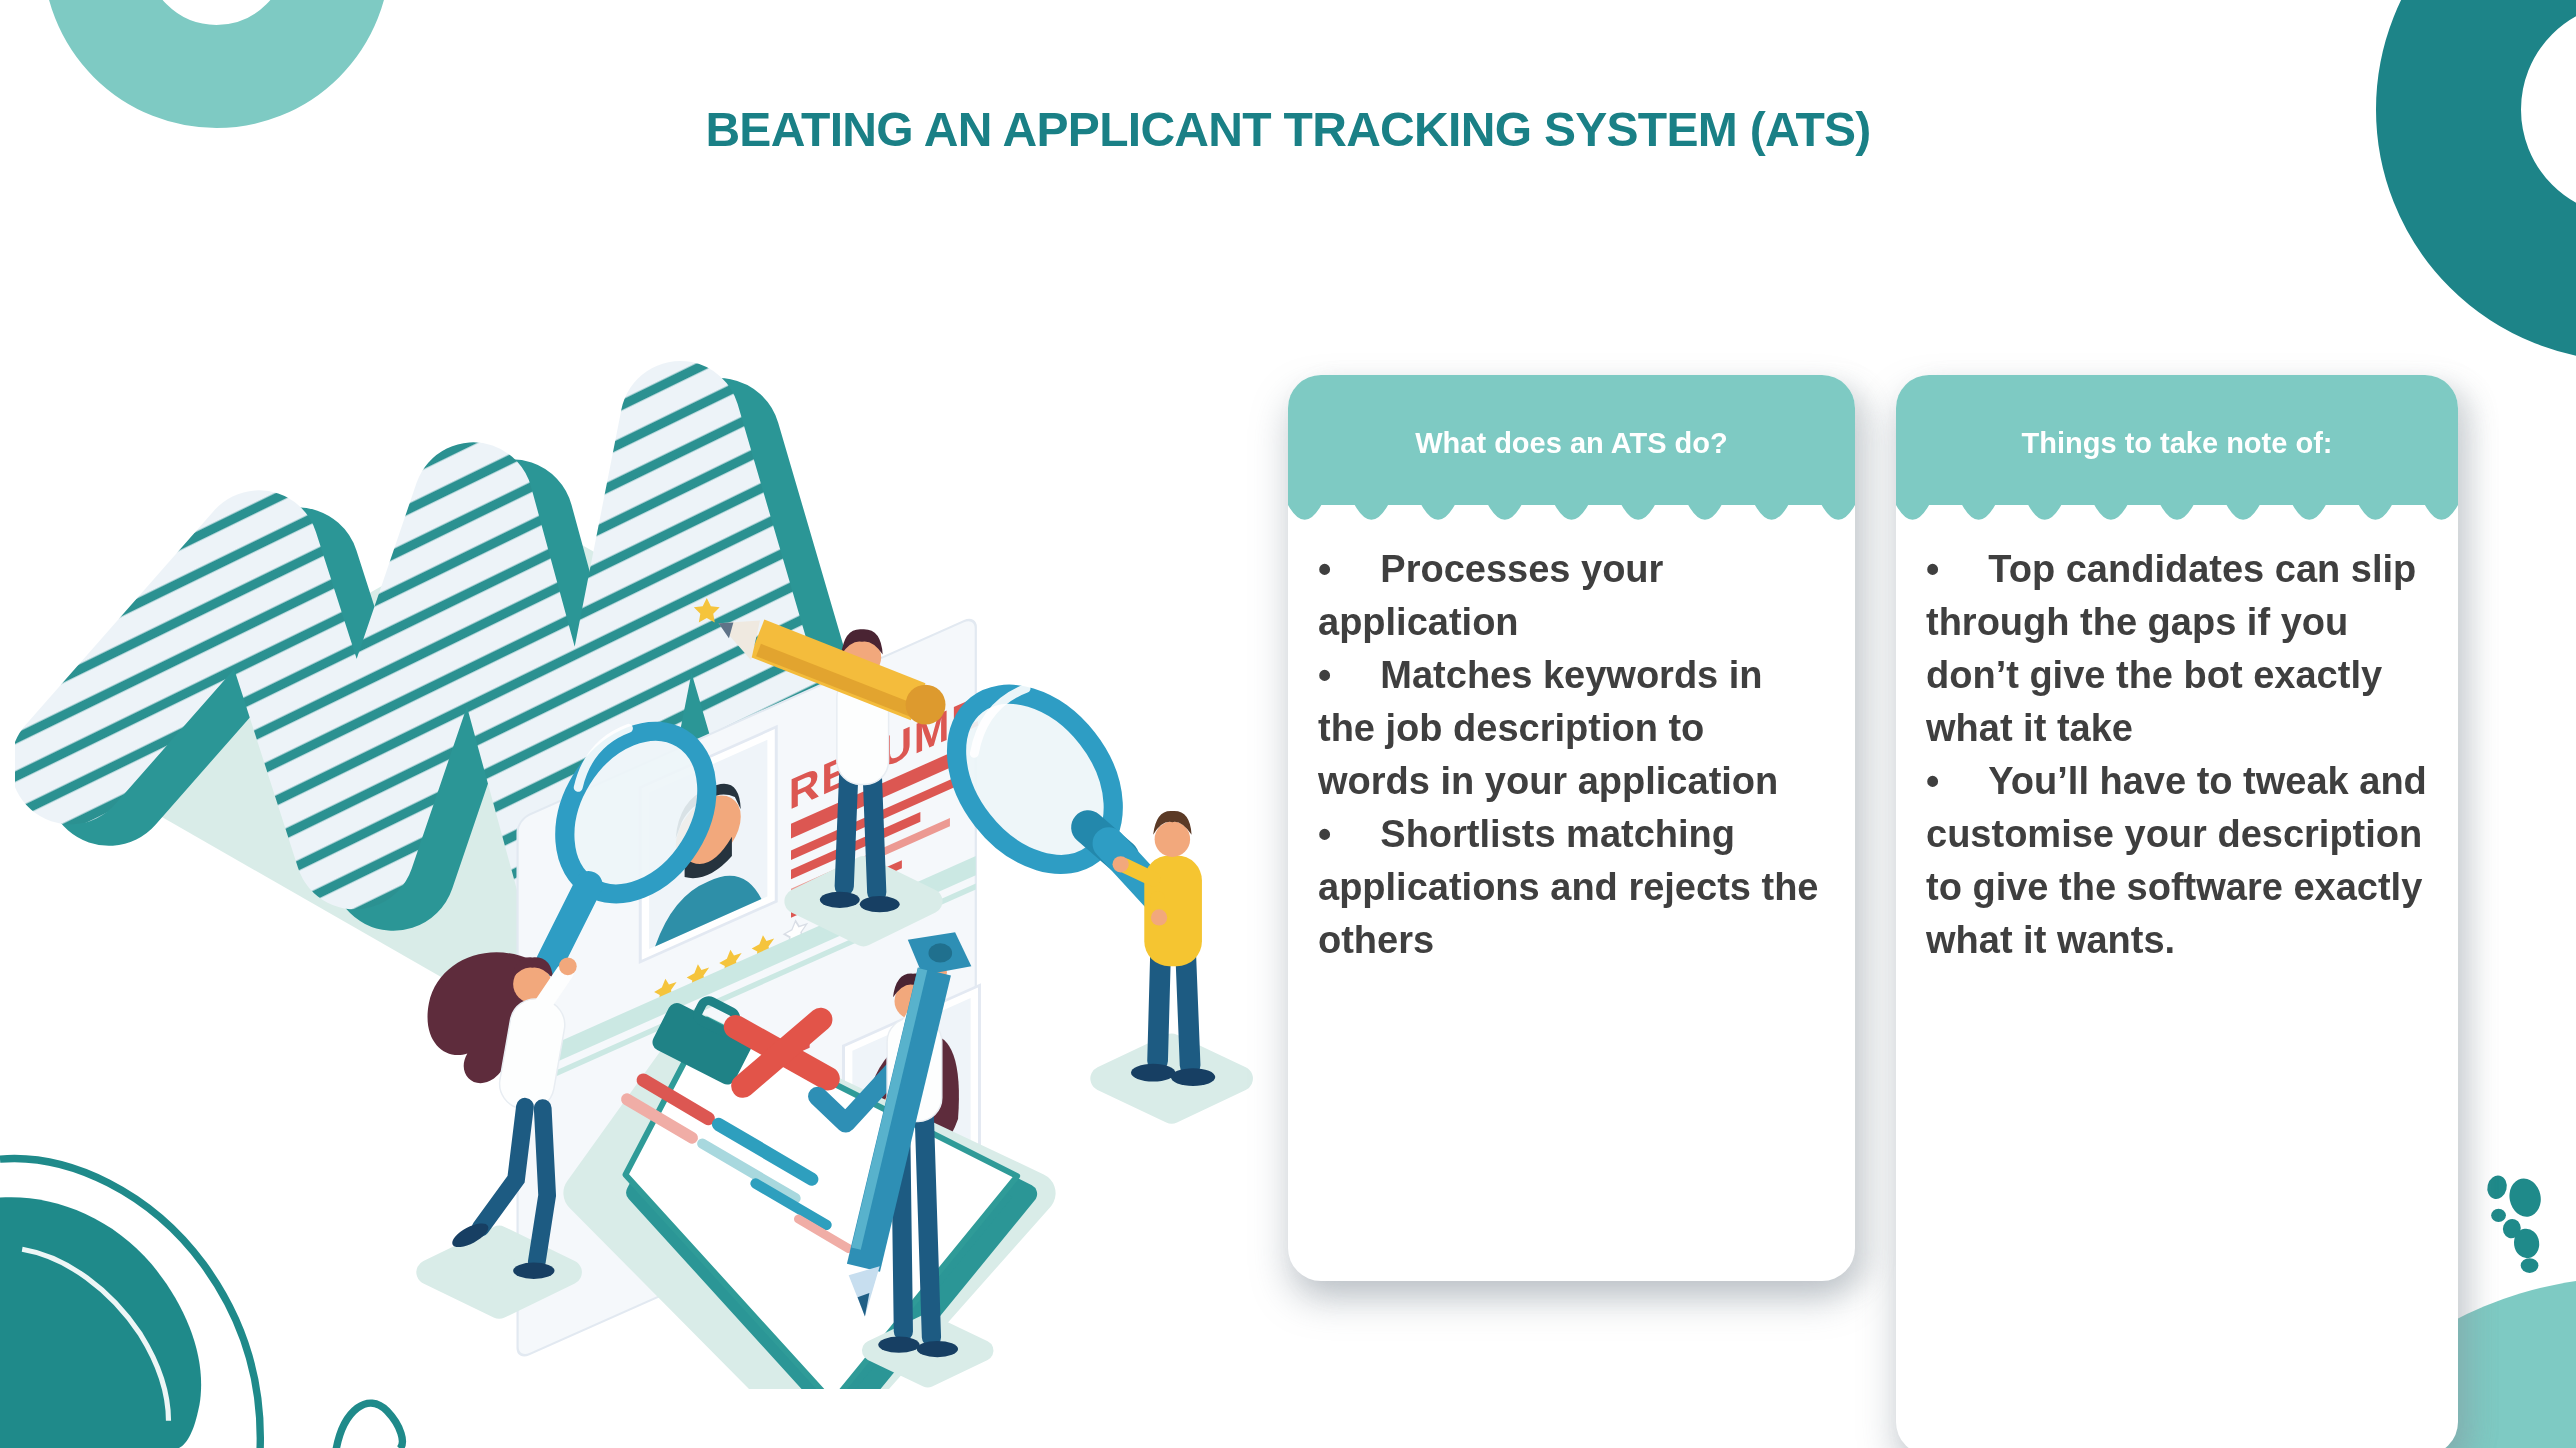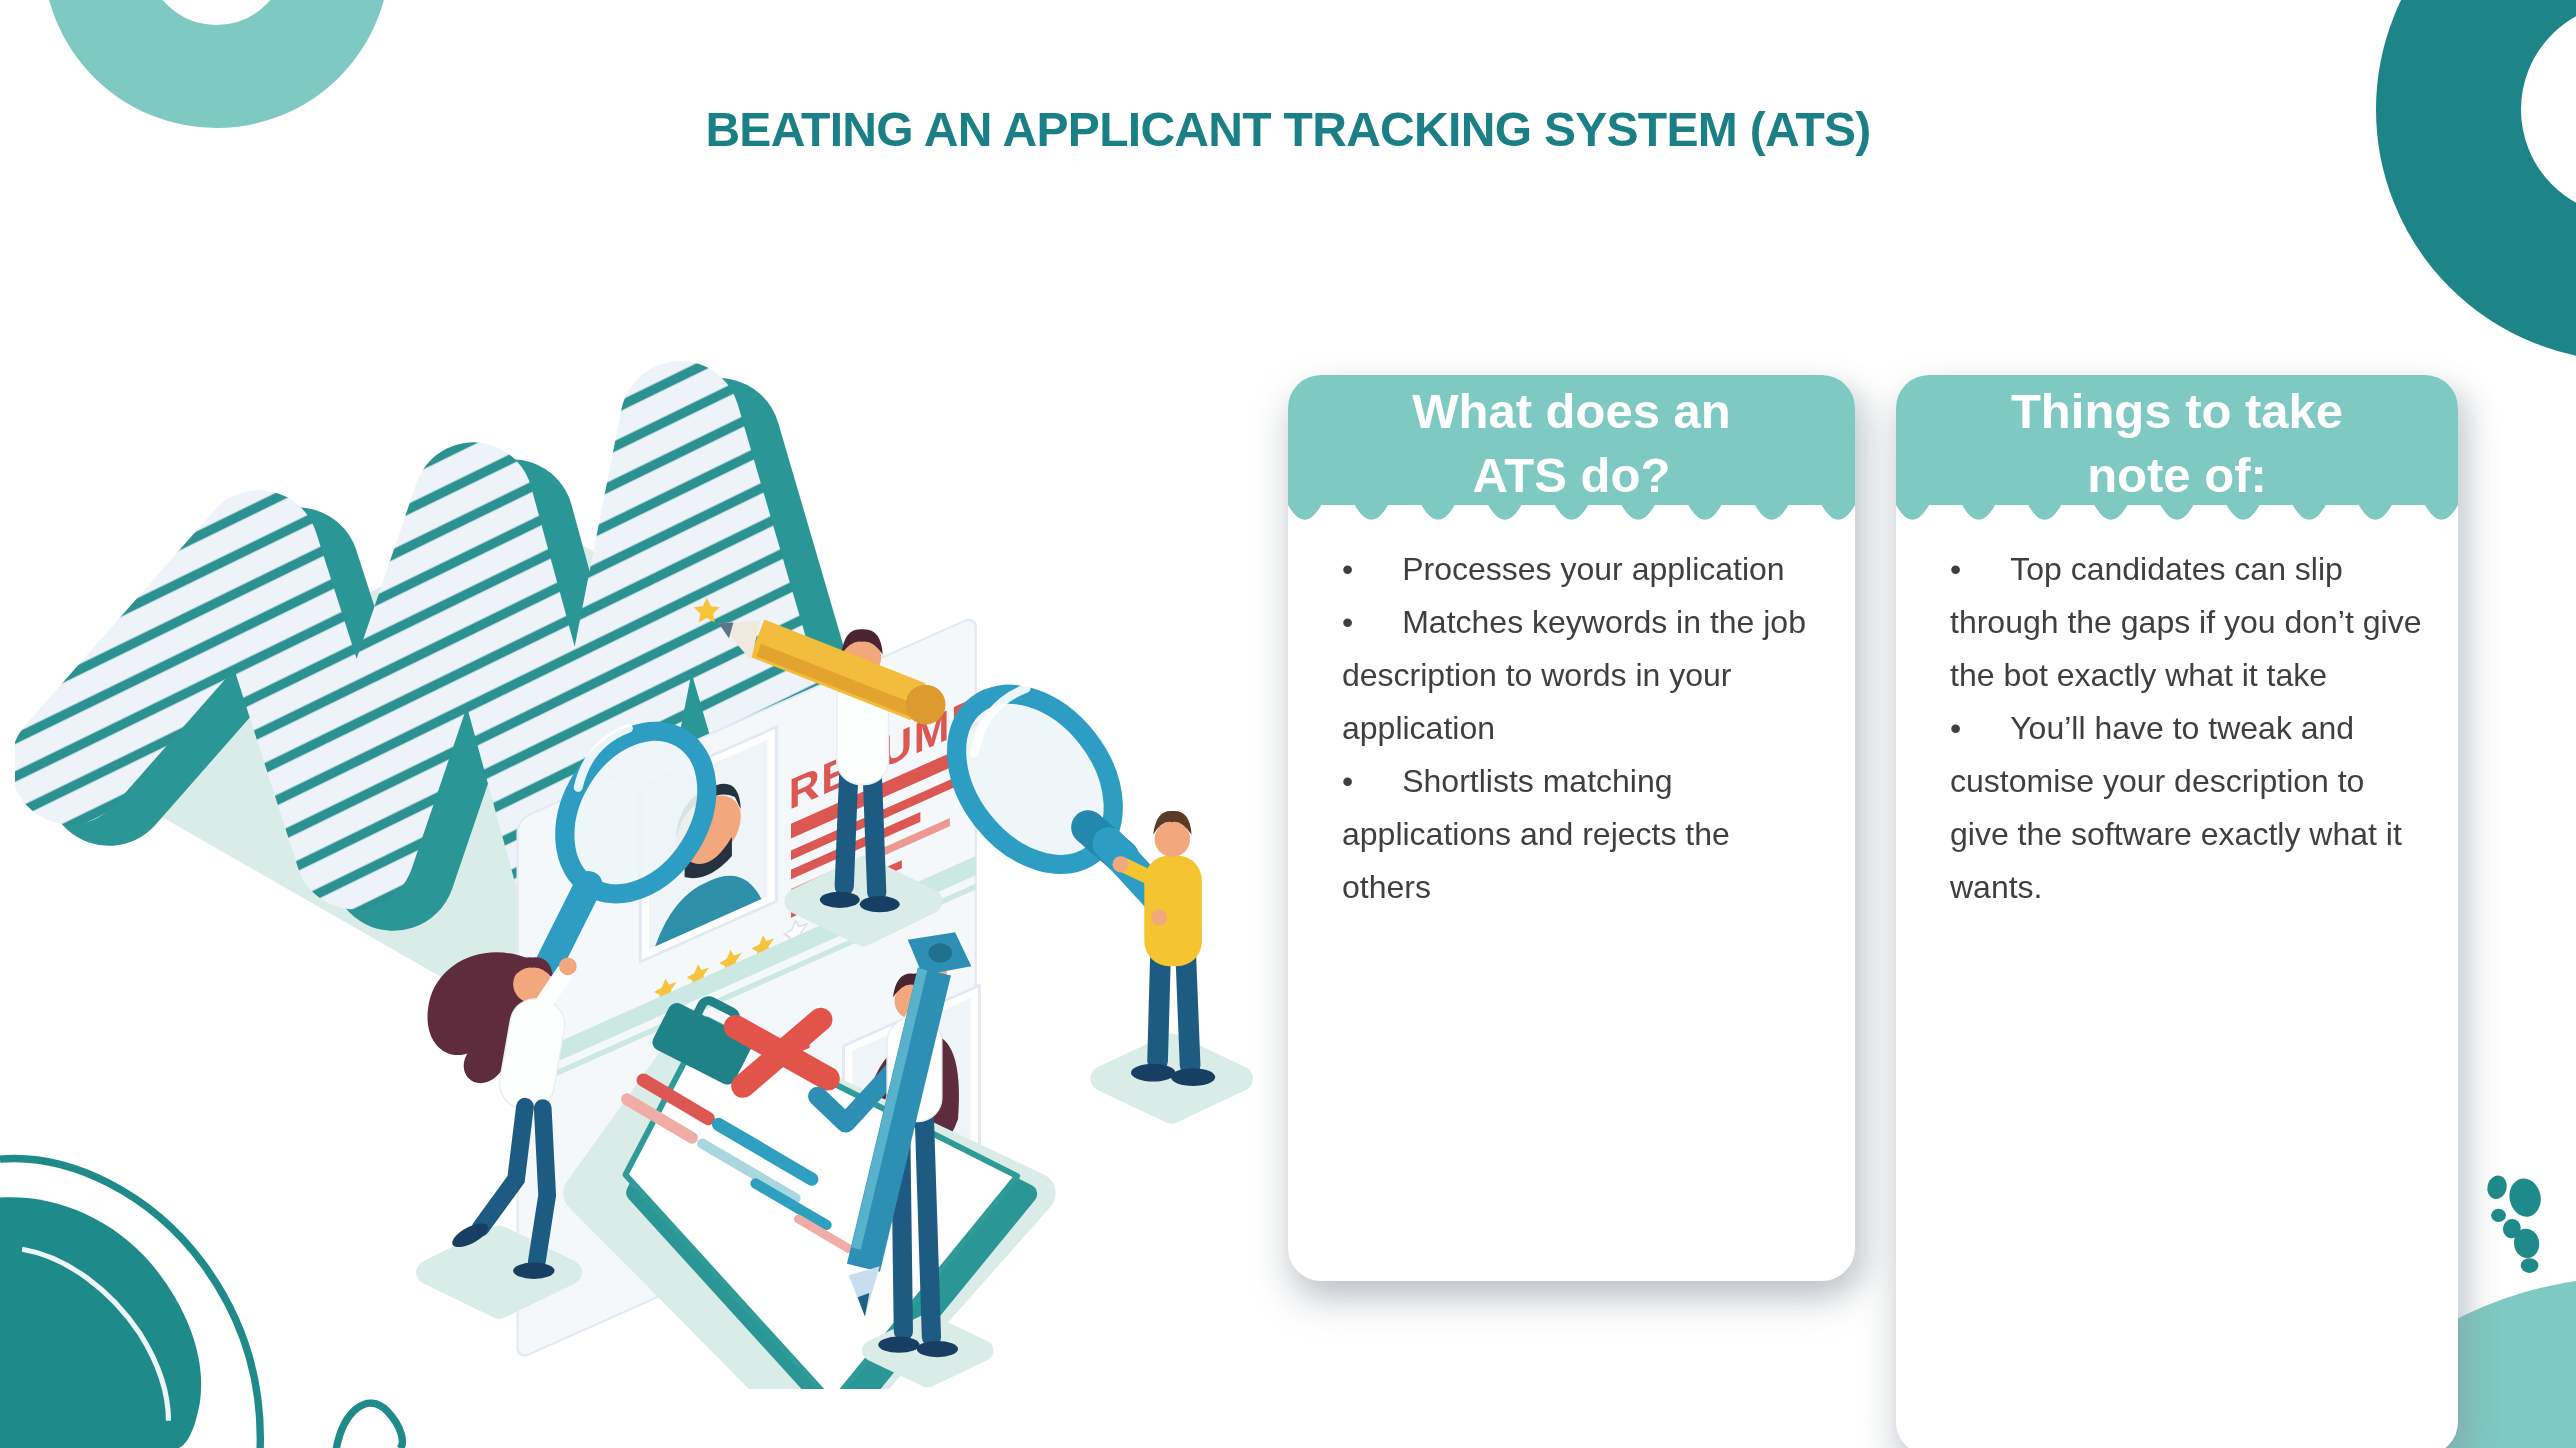--- a/index.html
+++ b/index.html
@@ -20,24 +20,24 @@
   .corner-svg{position:absolute;display:block;}
 
   
   .card{position:absolute;top:375px;background:#ffffff;border-radius:33px;
     box-shadow:0 19px 37px rgba(125,136,148,.42), 16.3px 9px 25px rgba(150,158,166,.22);}
   .card-1{left:1288px;width:567px;height:906px;}
   .card-2{left:1896px;width:562px;height:1080px;}
   .card-header{position:relative;height:130px;background:#7ECAC3;border-radius:33px 33px 0 0;
     display:flex;align-items:center;justify-content:center;}
   .card-header h2{margin:0;padding-top:7.4px;max-width:399px;text-align:center;color:#ffffff;
-    font-size:49px;line-height:1.3;font-weight:700;}
+    font-size:29px;line-height:1.3;font-weight:700;}
   .wave{position:absolute;top:100%;left:0;width:100%;height:16.3px;display:block;}
   .card-body{margin:0;padding:38px 30px 0 30px;list-style:none;}
-  .card-body li{font-size:32px;line-height:53px;font-weight:400;color:#3F3F3F;margin-left:24px;}
+  .card-body li{font-size:38px;line-height:53px;font-weight:700;color:#3F3F3F;}
   .card-body li::before{content:"\2022";margin-right:49px;}
 
   
   .illo{position:absolute;left:15px;top:310px;width:1286px;height:1079px;}
   .illo text{font-family:"Liberation Sans", sans-serif;font-weight:bold;}
 </style>
 </head>
 <body>
 
 <div class="page">

